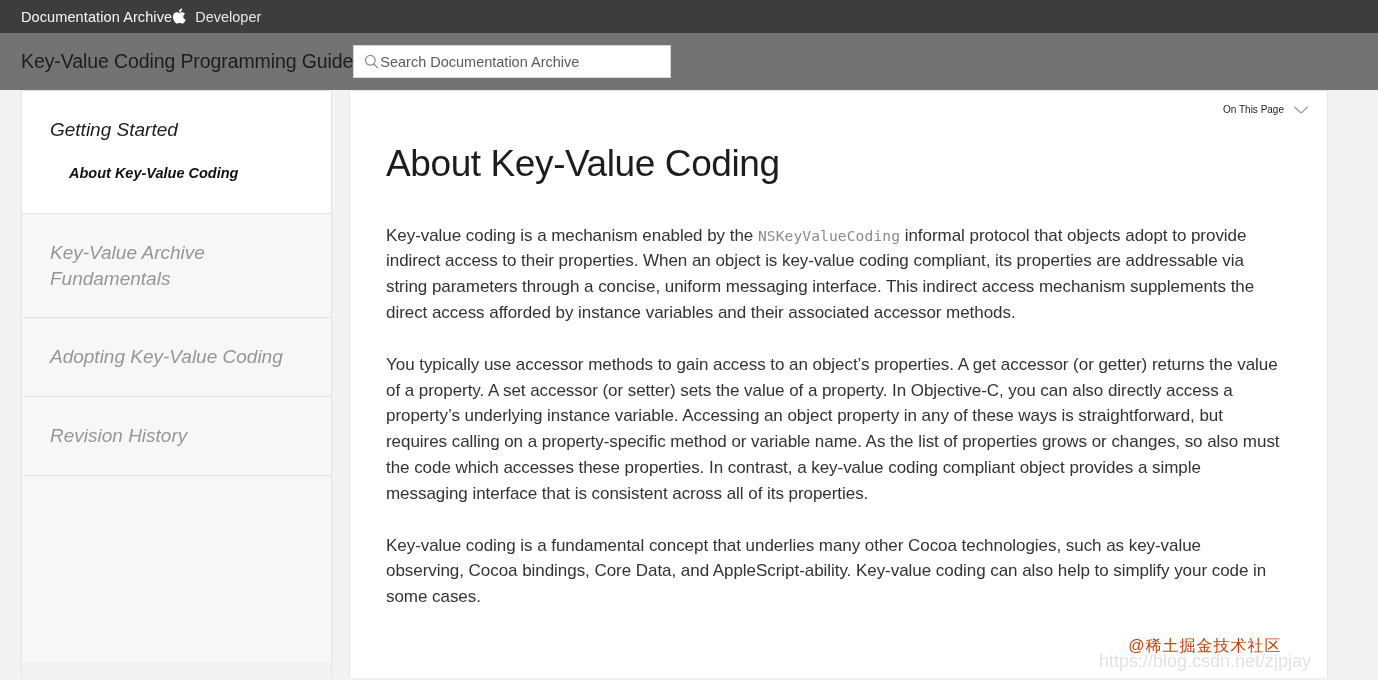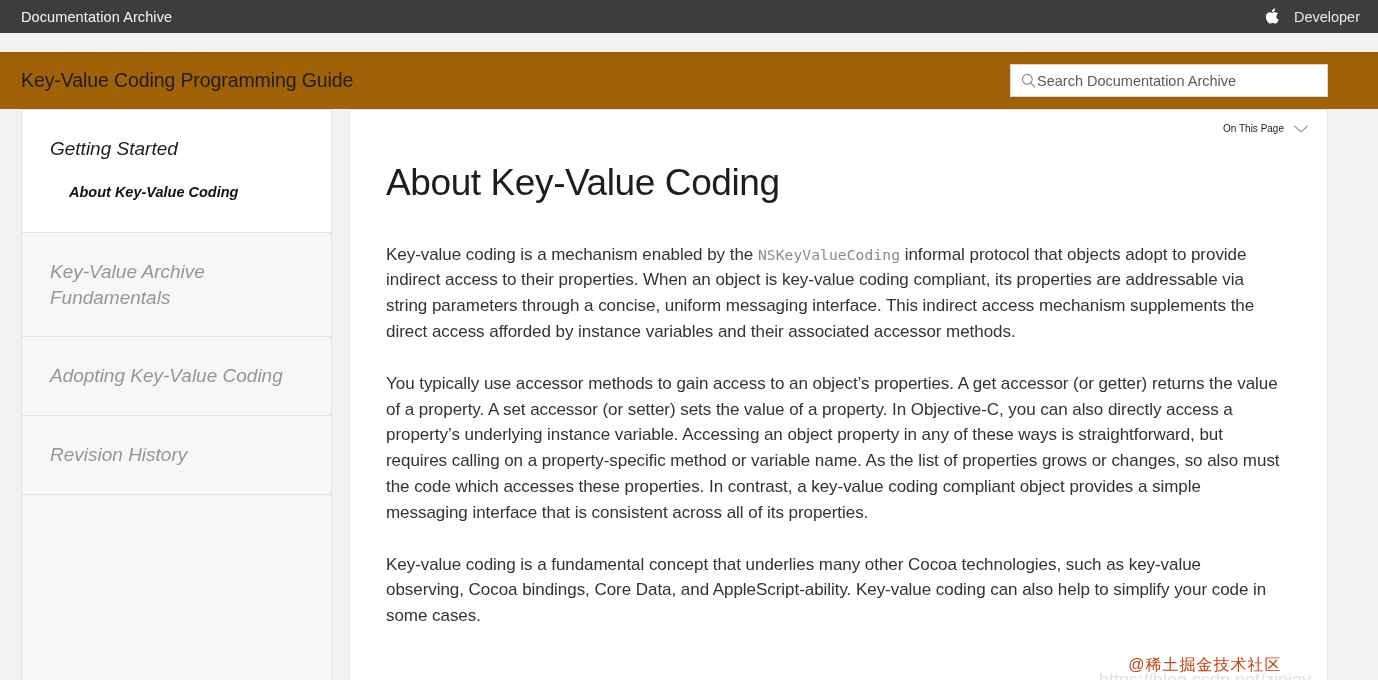--- a/index.html
+++ b/index.html
@@ -12,47 +12,44 @@
     overflow: hidden;
   }
 
   
   #globalnav {
     position: relative;
     height: 33px;
     background: #3d3d3d;
     display: flex;
     align-items: center;
-    justify-content: space-between;
     padding: 0 18px 0 21px;
   }
   #globalnav .gn-title {
     color: #f7f7f7;
     font-size: 14.5px;
     letter-spacing: .1px;
   }
   #globalnav .gn-right {
     display: flex;
     align-items: center;
-    gap: 15px;
+    gap: 9px;
     color: #e8e8e8;
     font-size: 14.5px;
   }
   .apple-logo { display: block; }
 
   
   #pageheader {
     position: relative;
     height: 57px;
-    background: #a16207;
-    display: flex;
-    align-items: center;
-    justify-content: space-between;
+    background: #737373;
+    display: flex;
+    align-items: center;
     padding: 0 50px 0 21px;
-    margin-top: 19px;
   }
   #pageheader .doc-title {
     font-size: 19.5px;
     color: #1d1d1d;
     font-weight: 400;
     letter-spacing: -.1px;
   }
   .searchbox {
     width: 318px;
     height: 33px;

